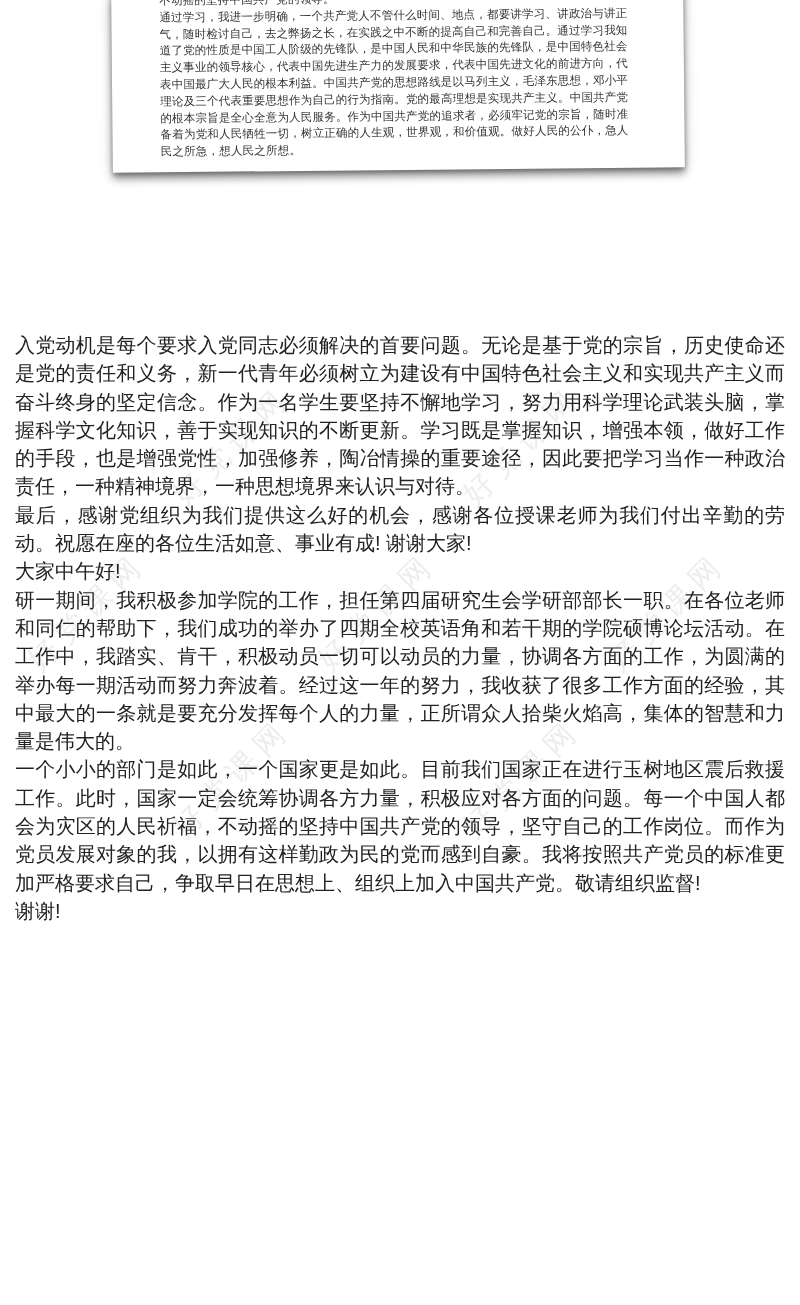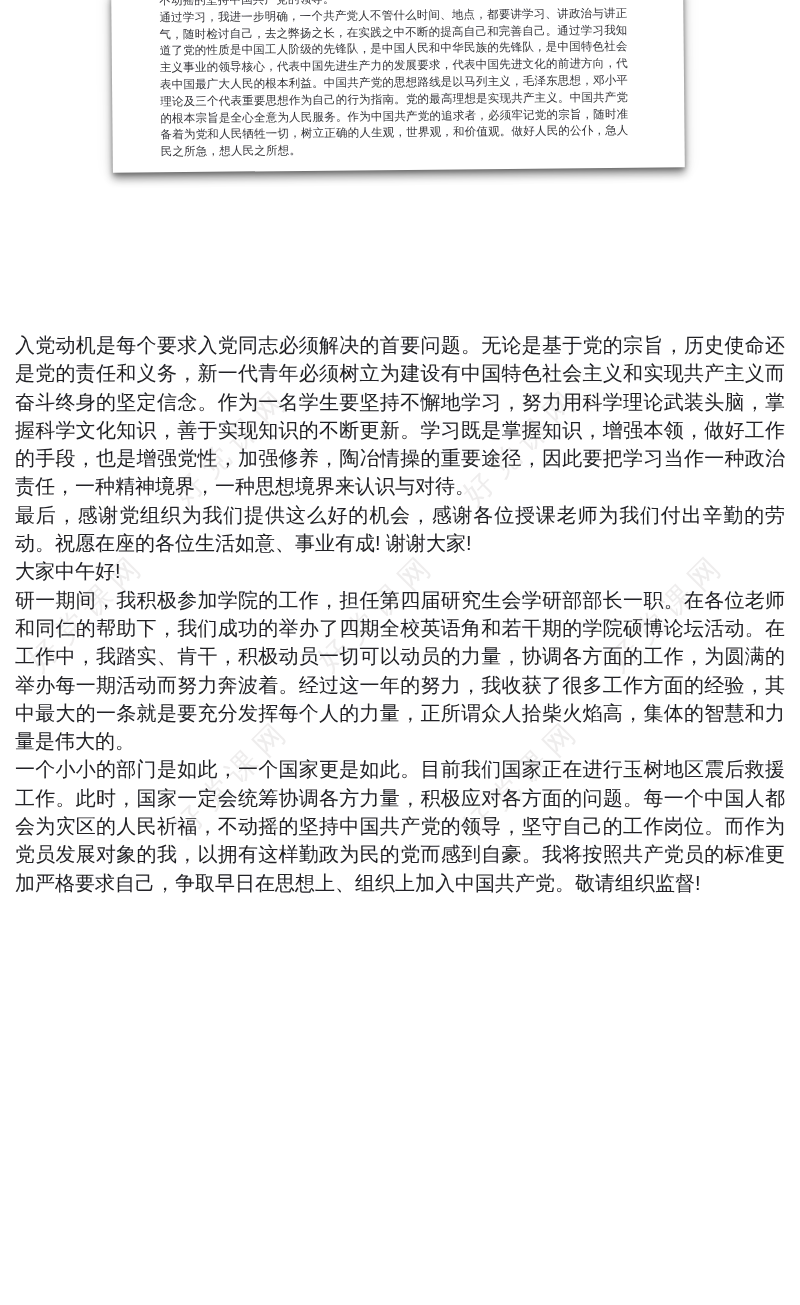--- a/index.html
+++ b/index.html
@@ -70,15 +70,16 @@
       <span class="wm" style="left: 232px; top: 778px;">好党课网</span>
       <span class="wm" style="left: 522px; top: 778px;">好党课网</span>
     </div>
 
   <div class="body-text">
       <div class="para">入党动机是每个要求入党同志必须解决的首要问题。无论是基于党的宗旨，历史使命还是党的责任和义务，新一代青年必须树立为建设有中国特色社会主义和实现共产主义而奋斗终身的坚定信念。作为一名学生要坚持不懈地学习，努力用科学理论武装头脑，掌握科学文化知识，善于实现知识的不断更新。学习既是掌握知识，增强本领，做好工作的手段，也是增强党性，加强修养，陶冶情操的重要途径，因此要把学习当作一种政治责任，一种精神境界，一种思想境界来认识与对待。</div>
       <div class="para">最后，感谢党组织为我们提供这么好的机会，感谢各位授课老师为我们付出辛勤的劳动。祝愿在座的各位生活如意、事业有成! 谢谢大家!</div>
       <div class="para">大家中午好!</div>
       <div class="para">研一期间，我积极参加学院的工作，担任第四届研究生会学研部部长一职。在各位老师和同仁的帮助下，我们成功的举办了四期全校英语角和若干期的学院硕博论坛活动。在工作中，我踏实、肯干，积极动员一切可以动员的力量，协调各方面的工作，为圆满的举办每一期活动而努力奔波着。经过这一年的努力，我收获了很多工作方面的经验，其中最大的一条就是要充分发挥每个人的力量，正所谓众人拾柴火焰高，集体的智慧和力量是伟大的。</div>
       <div class="para">一个小小的部门是如此，一个国家更是如此。目前我们国家正在进行玉树地区震后救援工作。此时，国家一定会统筹协调各方力量，积极应对各方面的问题。每一个中国人都会为灾区的人民祈福，不动摇的坚持中国共产党的领导，坚守自己的工作岗位。而作为党员发展对象的我，以拥有这样勤政为民的党而感到自豪。我将按照共产党员的标准更加严格要求自己，争取早日在思想上、组织上加入中国共产党。敬请组织监督!</div>
+      <div class="para">谢谢!</div>
     </div>
 
 </div>
 
 </body></html>

